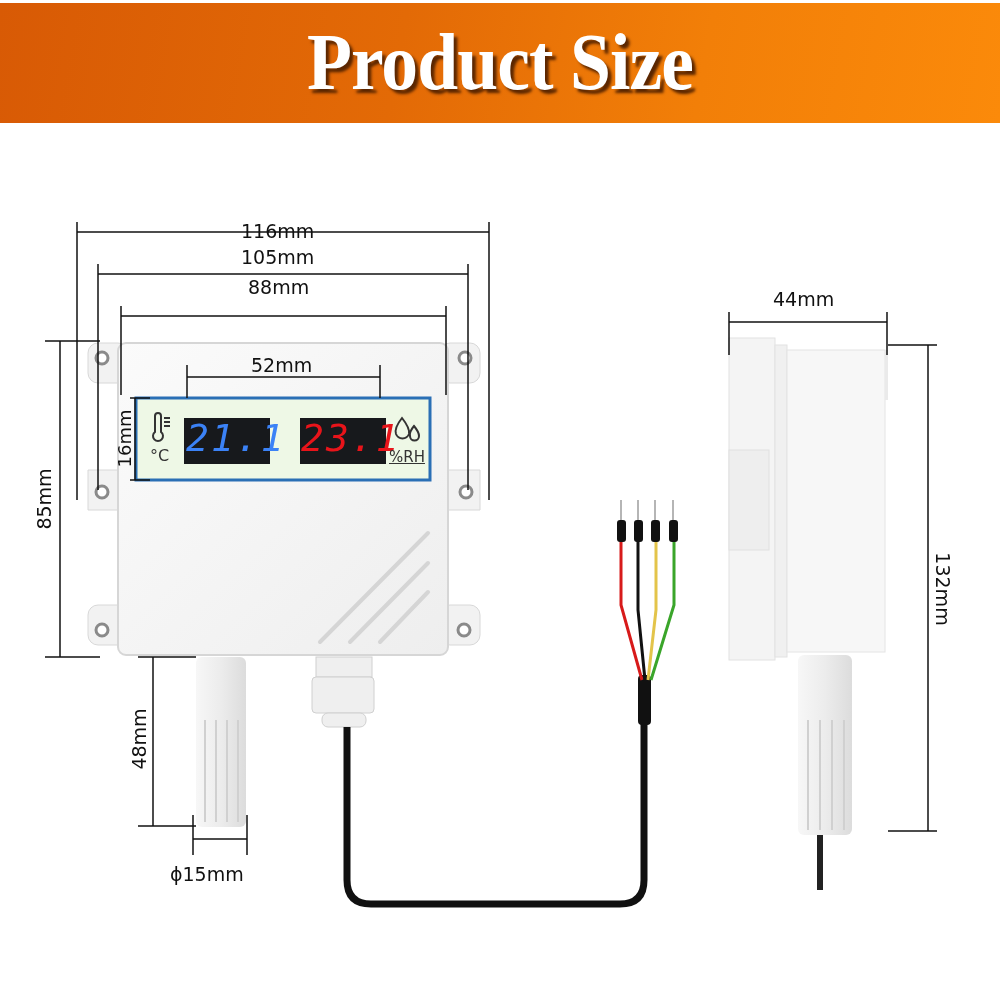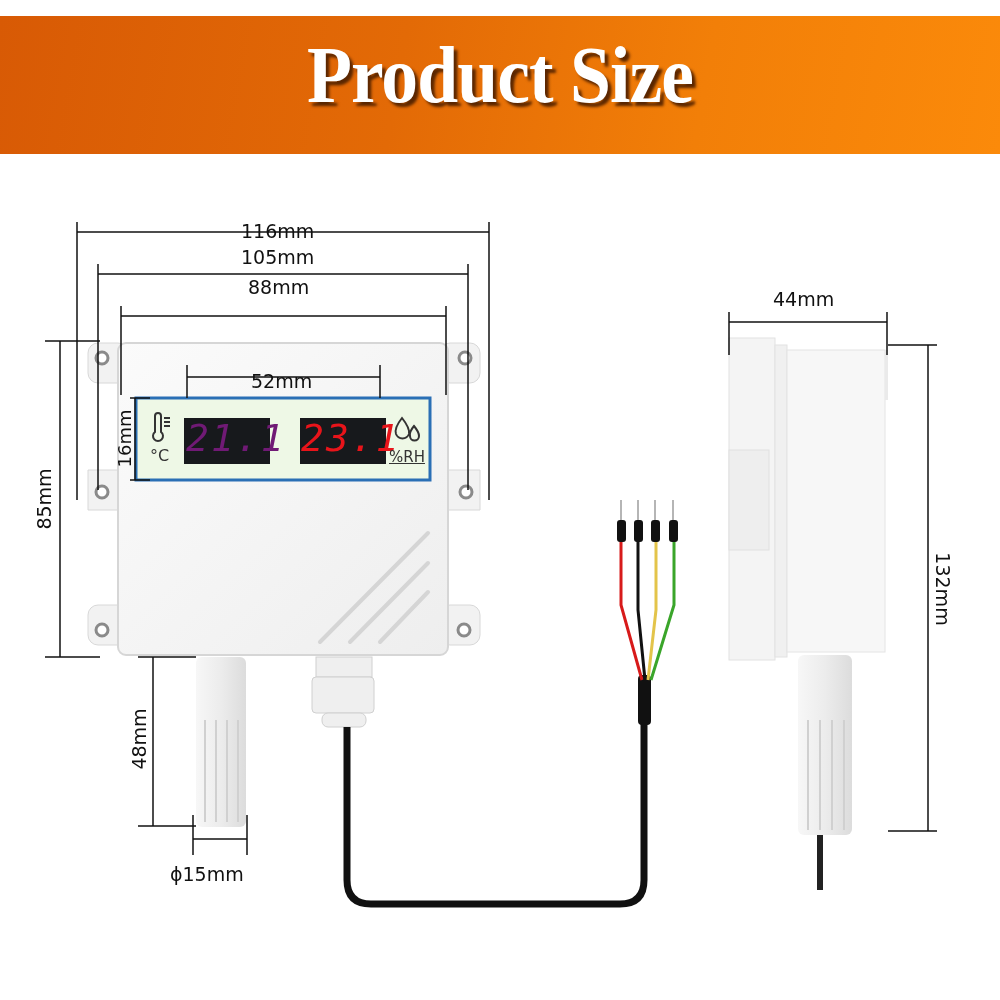--- a/index.html
+++ b/index.html
@@ -1,17 +1,17 @@
 <!DOCTYPE html>
 <html><head>
 <meta charset="utf-8">
 <style>
   html, body { margin:0; padding:0; }
   body { width:1000px; height:1000px; background:#ffffff; position:relative; overflow:hidden; font-family:"Liberation Sans", sans-serif; }
-  .banner { position:absolute; left:0; top:16px; width:1000px; height:138px;
+  .banner { position:absolute; left:0; top:3px; width:1000px; height:120px;
     background:linear-gradient(100deg,#d85a05 0%,#e36a06 40%,#f27f08 70%,#fb8a0a 100%); }
   .banner-title { position:absolute; left:0; right:0; top:14px; text-align:center;
     font-family:"Liberation Serif", serif; font-weight:bold; font-size:80px; color:#ffffff;
     letter-spacing:-1px; text-shadow:4px 4px 3px #5a2600; transform:scaleX(0.92); }
   svg.diagram { position:absolute; left:0; top:0; }
   .dim-label { position:absolute; font-family:"DejaVu Sans", sans-serif; font-size:19px; color:#111; white-space:nowrap; }
   .dim-label.vert { transform-origin:center center; }
 </style>
 </head>
 <body>
@@ -157,27 +157,27 @@
       <line x1="247" y1="815" x2="247" y2="855"></line>
     <line x1="729" y1="322" x2="887" y2="322"></line>
       <line x1="729" y1="312" x2="729" y2="355"></line>
       <line x1="887" y1="312" x2="887" y2="355"></line>
     <line x1="928" y1="345" x2="928" y2="831"></line>
       <line x1="888" y1="345" x2="937" y2="345"></line>
       <line x1="888" y1="831" x2="937" y2="831"></line>
   </g>
 </svg>
 
-<div style="position:absolute;left:186px;top:416px;width:84px;text-align:center;font-family:'DejaVu Sans Mono',monospace;font-size:38px;color:#701a75;font-style:italic;letter-spacing:2px;">21.1</div>
+<div style="position:absolute;left:186px;top:416px;width:84px;text-align:center;font-family:'DejaVu Sans Mono',monospace;font-size:38px;color:#3b82f6;font-style:italic;letter-spacing:2px;">21.1</div>
 <div style="position:absolute;left:301px;top:416px;width:84px;text-align:right;font-family:'DejaVu Sans Mono',monospace;font-size:38px;color:#e8141a;font-style:italic;letter-spacing:2px;">23.1</div>
 <div style="position:absolute;left:150px;top:446px;font-family:'DejaVu Sans',sans-serif;font-size:16px;color:#333;">°C</div>
 <div style="position:absolute;left:389px;top:448px;font-family:'DejaVu Sans',sans-serif;font-size:15px;color:#333;text-decoration:underline;">%RH</div>
 
 <div class="dim-label" style="left:241px;top:220px;">116mm</div>
 <div class="dim-label" style="left:241px;top:246px;">105mm</div>
 <div class="dim-label" style="left:248px;top:276px;">88mm</div>
-<div class="dim-label" style="left:251px;top:354px;margin-top:16px;">52mm</div>
+<div class="dim-label" style="left:251px;top:354px;">52mm</div>
 <div class="dim-label vert" style="left:96px;top:428px;font-size:18px;transform:rotate(-90deg);">16mm</div>
 <div class="dim-label vert" style="left:13px;top:488px;transform:rotate(-90deg);">85mm</div>
 <div class="dim-label vert" style="left:108px;top:728px;transform:rotate(-90deg);">48mm</div>
 <div class="dim-label" style="left:170px;top:863px;">ϕ15mm</div>
 <div class="dim-label" style="left:773px;top:288px;">44mm</div>
 <div class="dim-label vert" style="left:906px;top:578px;transform:rotate(90deg);">132mm</div>
 
 </body></html>

